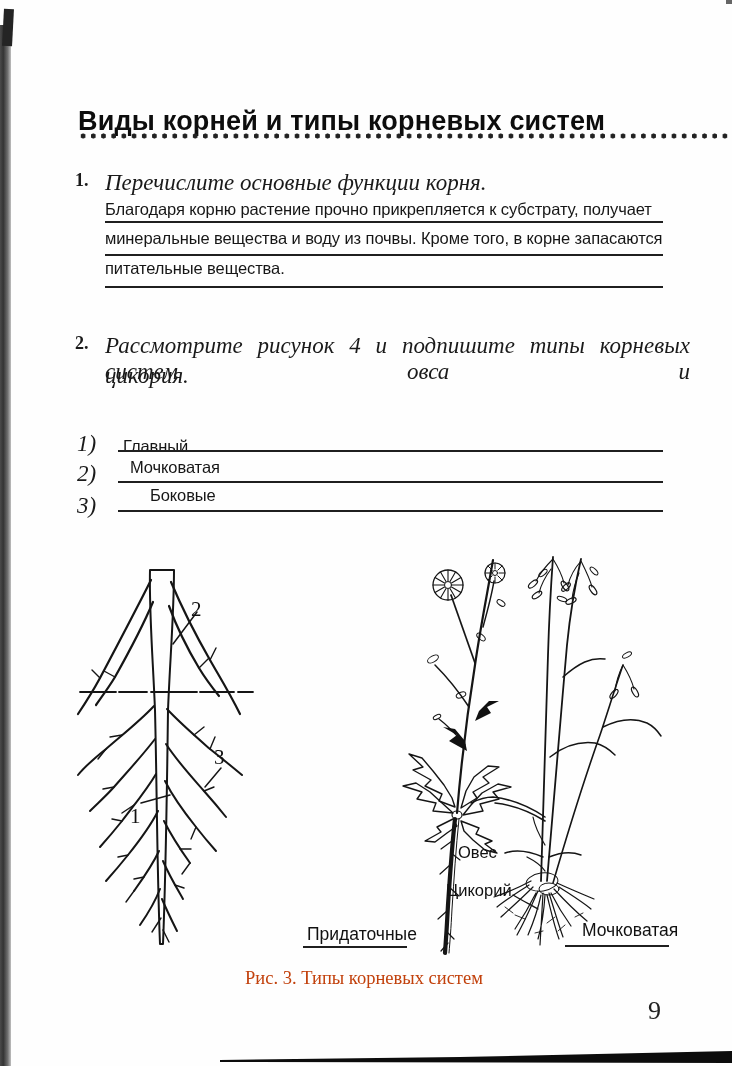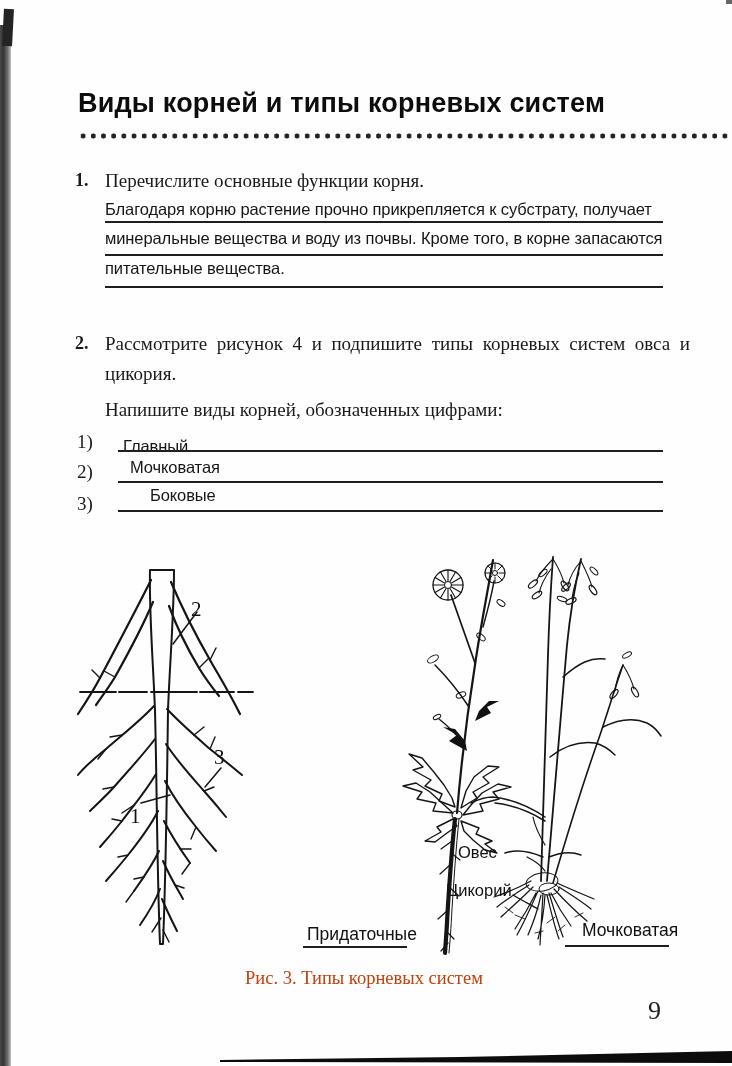--- a/index.html
+++ b/index.html
@@ -4,29 +4,29 @@
 <style>
   html,body{margin:0;padding:0;background:#e8e8e8;}
   .page{
     position:relative;width:732px;height:1066px;background:#fefefe;
     font-family:"Liberation Serif",serif;color:#1a1a1a;overflow:hidden;
     margin:0 auto;
   }
   .abs{position:absolute;}
   .title{
     font-family:"Liberation Sans",sans-serif;font-weight:bold;
-    font-size:27px;color:#0d0d0d;letter-spacing:.2px;white-space:nowrap;
+    font-size:27px;color:#0d0d0d;letter-spacing:.2px;white-space:nowrap;margin-top:18px;
   }
   .dots{
     height:8px;
     background-image:radial-gradient(circle,#222 2.3px,rgba(0,0,0,0) 2.8px);
     background-size:10.2px 8px;background-position:0 50%;background-repeat:repeat-x;
   }
   .qnum{font-weight:bold;font-size:18px;}
-  .qtext{font-size:19px;}
+  .qtext{font-size:23px;font-style:italic;}
   .just{text-align:justify;text-align-last:justify;}
   .ans{
     font-family:"Liberation Sans",sans-serif;font-size:16.5px;color:#161616;
     letter-spacing:-.1px;white-space:nowrap;
   }
   .rule{background:#1f1f1f;height:2px;}
   .ansline{border-bottom:2px solid #1f1f1f;}
   .figlabel{font-family:"Liberation Sans",sans-serif;font-size:16.5px;color:#111;white-space:nowrap;}
   .typelabel{font-family:"Liberation Sans",sans-serif;font-size:17.5px;color:#111;white-space:nowrap;}
   .caption{font-size:18.5px;color:#c2410c;white-space:nowrap;}
@@ -58,21 +58,20 @@
 
   <div class="abs ans ansline" style="left:105px;top:200px;width:558px;height:21px;">Благодаря корню растение прочно прикрепляется к субстрату, получает</div>
   <div class="abs ans" style="left:105px;top:229px;">минеральные вещества и воду из почвы. Кроме того, в корне запасаются</div>
   <div class="abs rule" style="left:105px;top:254px;width:558px;"></div>
   <div class="abs ans" style="left:105px;top:259px;">питательные вещества.</div>
   <div class="abs rule" style="left:105px;top:286px;width:558px;"></div>
 
   <div class="abs qnum" style="left:75px;top:333px;">2.</div>
   <div class="abs qtext just" style="left:105px;top:333px;width:585px;">Рассмотрите рисунок 4 и подпишите типы корневых систем овса и</div>
   <div class="abs qtext" style="left:105px;top:363px;">цикория.</div>
-  <div class="abs qtext" style="left:105px;top:399px;">Напишите виды корней, обозначенных цифрами:</div>
 
   <div class="abs qtext" style="left:77px;top:431px;">1)</div>
   <div class="abs ans" style="left:123px;top:429px;margin-top:8px;">Главный</div>
   <div class="abs rule" style="left:118px;top:450px;width:545px;"></div>
 
   <div class="abs qtext" style="left:77px;top:461px;">2)</div>
   <div class="abs ans" style="left:130px;top:458px;">Мочковатая</div>
   <div class="abs rule" style="left:118px;top:481px;width:545px;"></div>
 
   <div class="abs qtext" style="left:77px;top:493px;">3)</div>

